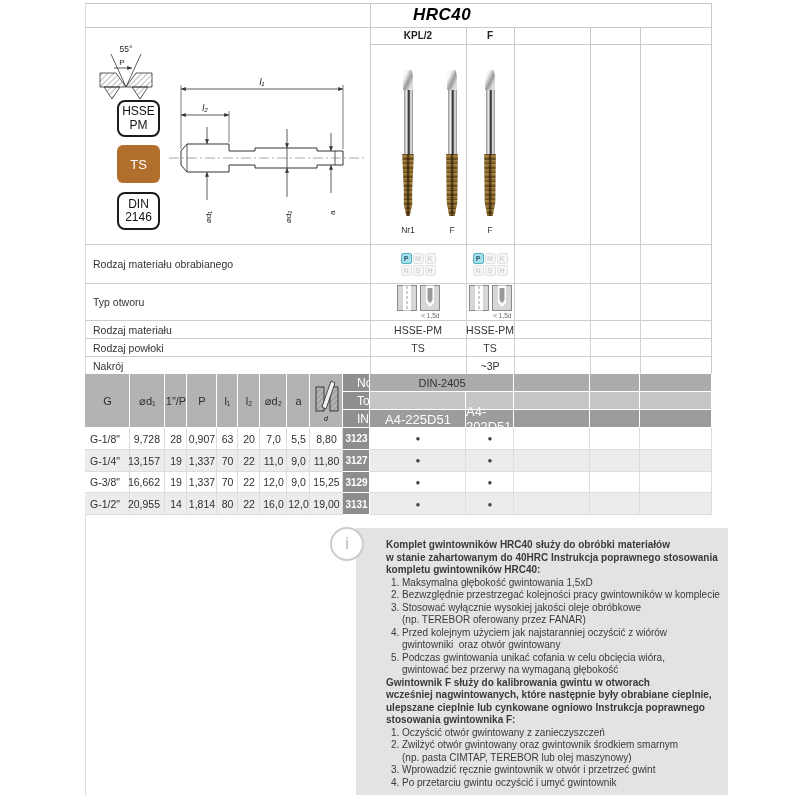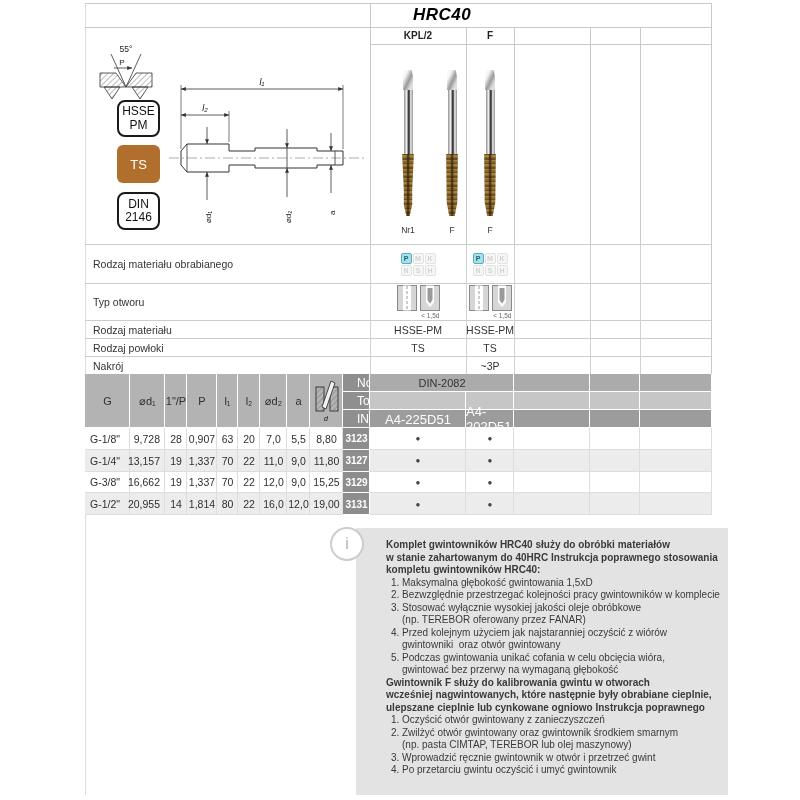--- a/index.html
+++ b/index.html
@@ -286,21 +286,21 @@
       <div class="hc g8">a</div>
       <div class="hc g9">
         <svg width="28" height="44">
           <rect x="3" y="8" width="8" height="24" fill="url(#hatch)" stroke="#222" stroke-width="0.8"></rect>
           <rect x="17" y="8" width="8" height="24" fill="url(#hatch)" stroke="#222" stroke-width="0.8"></rect>
           <polygon points="18,2 22,4 13,30 9,28" fill="#f2f2f2" stroke="#222" stroke-width="0.8"></polygon>
           <text x="13" y="42" font-size="7" font-style="italic" text-anchor="middle" fill="#111">d</text>
         </svg>
       </div>
       <div class="hlab g10 r1">Norma</div>
-      <div class="hval din g11s2 r1">DIN-2082</div>
+      <div class="hval din g11s2 r1">DIN-2405</div>
       <div class="hval ne g13 r1"></div>
       <div class="hval ne g14 r1"></div>
       <div class="hval ne g15 r1"></div>
       <div class="hlab g10 r2">Tol.</div>
       <div class="hval tol g11 r2"></div>
       <div class="hval tol g12 r2"></div>
       <div class="hval tol g13 r2"></div>
       <div class="hval tol g14 r2"></div>
       <div class="hval tol g15 r2"></div>
       <div class="hlab g10 r3">INDEX</div>
@@ -387,20 +387,21 @@
 (np. TEREBOR oferowany przez FANAR)</li>
           <li>Przed kolejnym użyciem jak najstaranniej oczyścić z wiórów
 gwintowniki  oraz otwór gwintowany</li>
           <li>Podczas gwintowania unikać cofania w celu obcięcia wióra,
 gwintować bez przerwy na wymaganą głębokość</li>
         </ol>
       <div>
           <div class="iline">Gwintownik F służy do kalibrowania gwintu w otworach</div>
           <div class="iline">wcześniej nagwintowanych, które następnie były obrabiane cieplnie,</div>
           <div class="iline">ulepszane cieplnie lub cynkowane ogniowo Instrukcja poprawnego</div>
+          <div class="iline">stosowania gwintownika F:</div>
         </div>
       <ol>
           <li>Oczyścić otwór gwintowany z zanieczyszczeń</li>
           <li>Zwilżyć otwór gwintowany oraz gwintownik środkiem smarnym
 (np. pasta CIMTAP, TEREBOR lub olej maszynowy)</li>
           <li>Wprowadzić ręcznie gwintownik w otwór i przetrzeć gwint</li>
           <li>Po przetarciu gwintu oczyścić i umyć gwintownik</li>
         </ol>
     </div>
     <div class="icircle">i</div>

